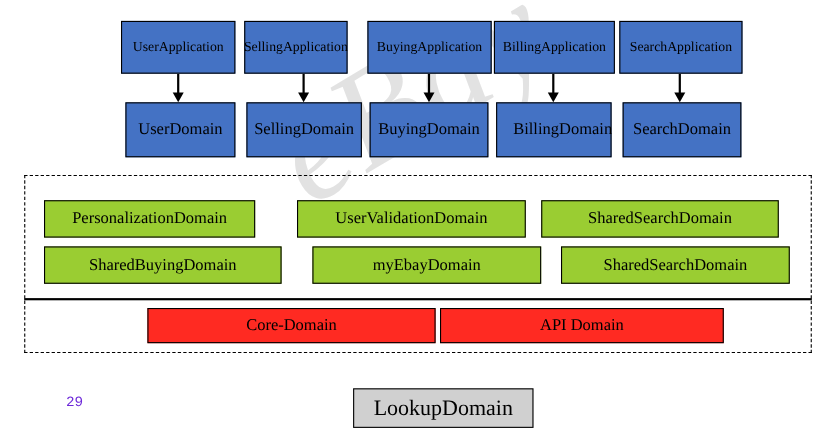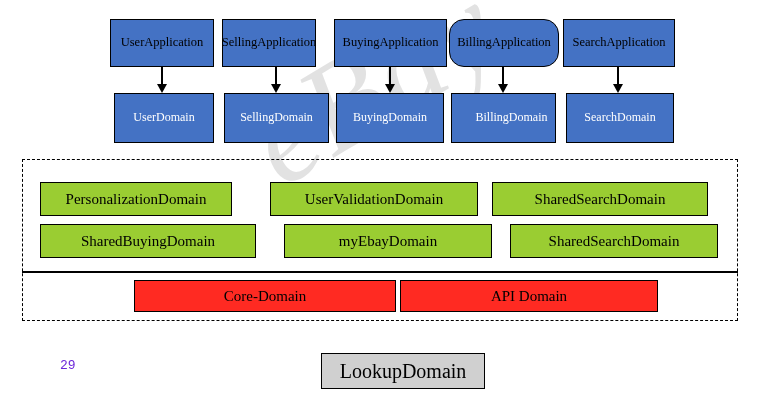--- a/index.html
+++ b/index.html
@@ -53,22 +53,22 @@
     z-index: 10;
     font-family: Liberation Serif, serif;
   }
   .app-node {
     background: #4472c4;
     color: #000000;
     font-size: 12.5px;
   }
   .domain-node {
     background: #4472c4;
-    color: #ffffff;
-    font-size: 12px;
+    color: #000000;
+    font-size: 15px;
   }
   .shared-node {
     background: #9acd32;
     color: #000000;
     font-size: 15px;
   }
   .core-node {
     background: #ff2a22;
     color: #000000;
     font-size: 15px;
@@ -151,21 +151,21 @@
       <div class="shaft" style="height: 18px;"></div>
       <div class="head"></div>
     </div>
     <div class="arrow" style="left: 612px; top: 67px; width: 12px; height: 26px;">
       <div class="shaft" style="height: 18px;"></div>
       <div class="head"></div>
     </div>
     <div class="node app-node" style="left: 110px; top: 19px; width: 104px; height: 48px;">UserApplication</div>
     <div class="node app-node" style="left: 222px; top: 19px; width: 94px; height: 48px;">SellingApplication</div>
     <div class="node app-node" style="left: 334px; top: 19px; width: 113px; height: 48px;">BuyingApplication</div>
-    <div class="node app-node" style="left: 449px; top: 19px; width: 110px; height: 48px; border-radius: 15px;">BillingApplication</div>
+    <div class="node app-node" style="left: 449px; top: 19px; width: 110px; height: 48px;">BillingApplication</div>
     <div class="node app-node" style="left: 563px; top: 19px; width: 112px; height: 48px;">SearchApplication</div>
     <div class="node domain-node" style="left: 114px; top: 93px; width: 100px; height: 50px;">UserDomain</div>
     <div class="node domain-node" style="left: 224px; top: 93px; width: 105px; height: 50px;">SellingDomain</div>
     <div class="node domain-node" style="left: 336px; top: 93px; width: 108px; height: 50px;">BuyingDomain</div>
     <div class="node domain-node" style="left: 451px; top: 93px; width: 105px; height: 50px; padding-left: 16px;">BillingDomain</div>
     <div class="node domain-node" style="left: 566px; top: 93px; width: 108px; height: 50px;">SearchDomain</div>
     <div class="node shared-node" style="left: 40px; top: 182px; width: 192px; height: 34px;">PersonalizationDomain</div>
     <div class="node shared-node" style="left: 270px; top: 182px; width: 208px; height: 34px;">UserValidationDomain</div>
     <div class="node shared-node" style="left: 492px; top: 182px; width: 216px; height: 34px;">SharedSearchDomain</div>
     <div class="node shared-node" style="left: 40px; top: 224px; width: 216px; height: 34px;">SharedBuyingDomain</div>

